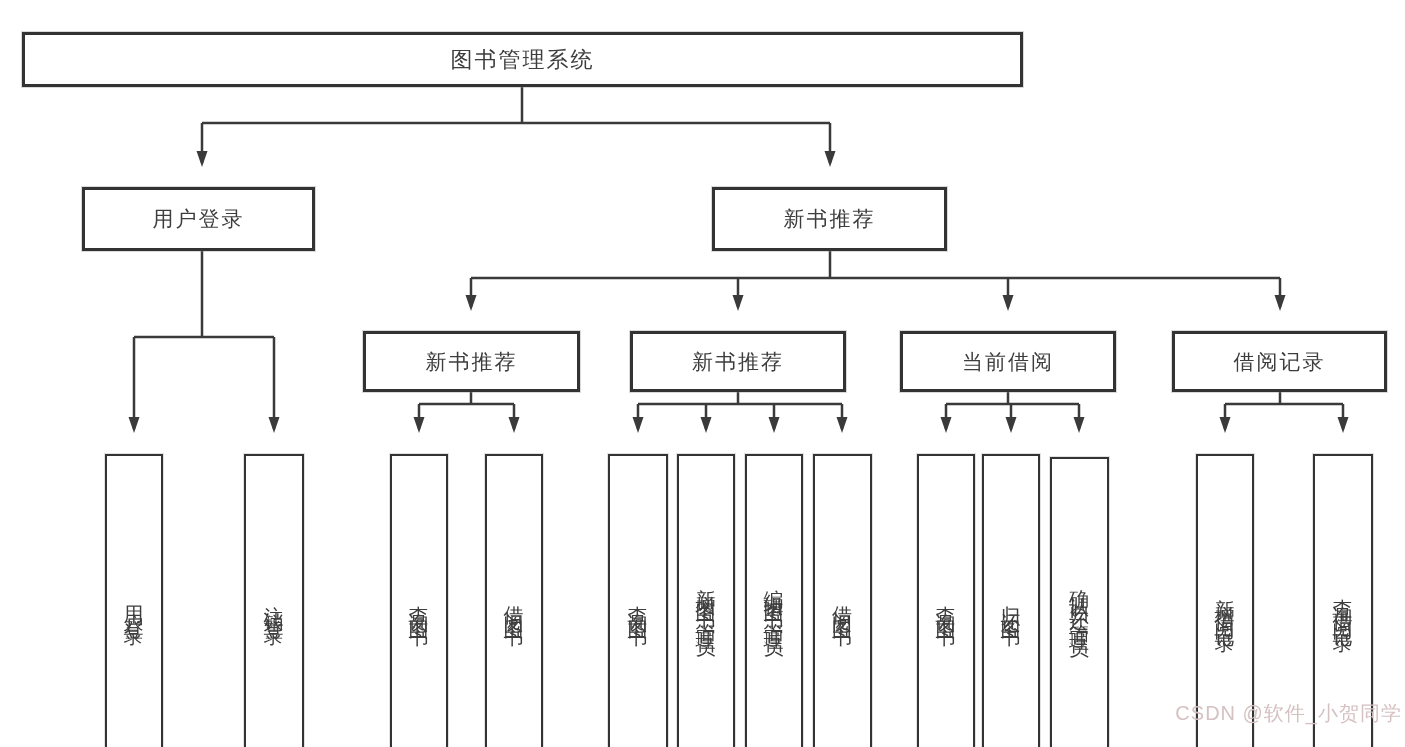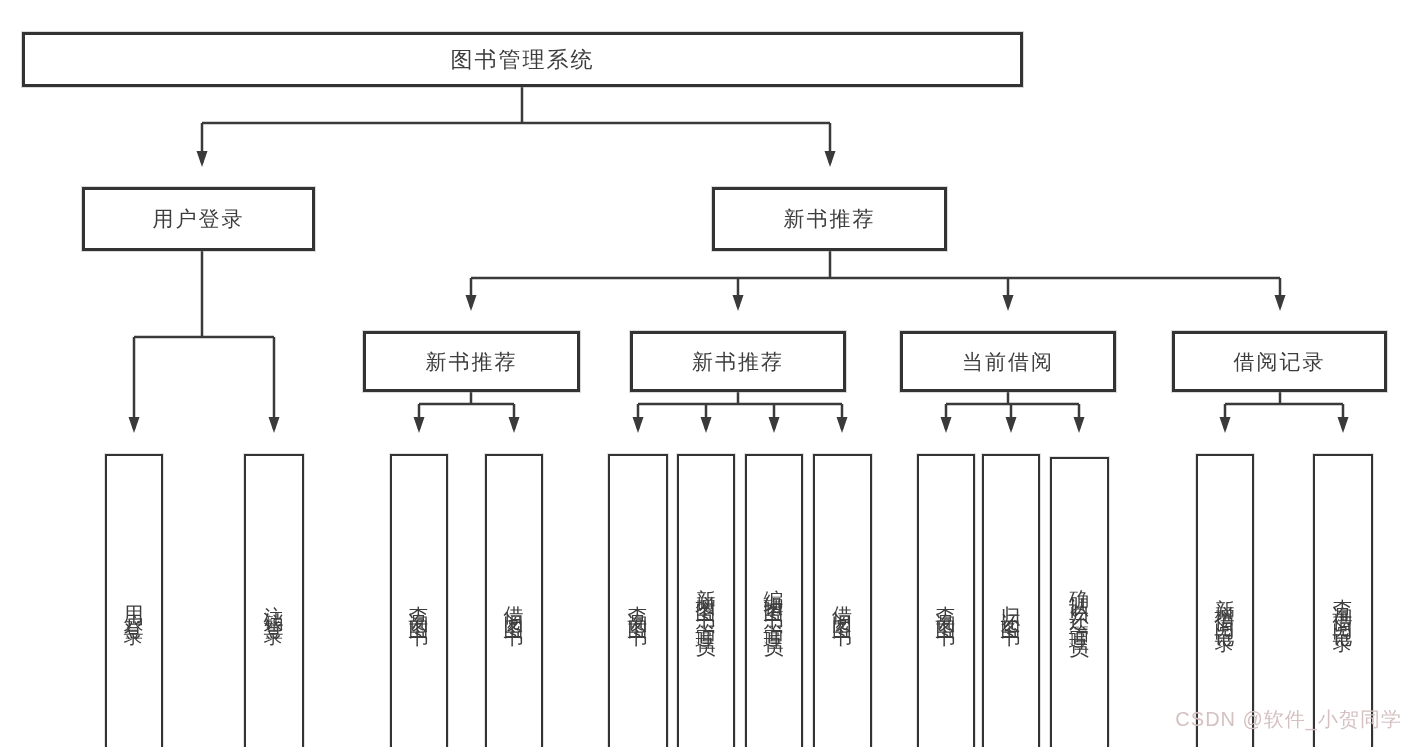--- a/index.html
+++ b/index.html
@@ -17,21 +17,21 @@
   }
   .hbox{font-size:21px;letter-spacing:2px;white-space:nowrap;}
   .root{font-size:22px;}
   .vbox{
     border-width:2.5px;font-size:20px;
     writing-mode:vertical-rl;text-orientation:mixed;
     letter-spacing:7px;line-height:1;
     box-shadow:0 0 0 1px rgba(160,160,160,0.3);
   }
   .watermark{
-    position:absolute;right:3px;bottom:14px;z-index:5;
+    position:absolute;right:3px;bottom:20px;z-index:5;
     font-size:20px;letter-spacing:1px;color:#d5c1c1;white-space:nowrap;
   }
 </style>
 </head>
 <body>
 
 <div class="canvas">
 
   <svg class="wires" viewBox="0 0 1405 747">
     <g stroke="#3a3a3a" stroke-width="2.5" fill="none">

